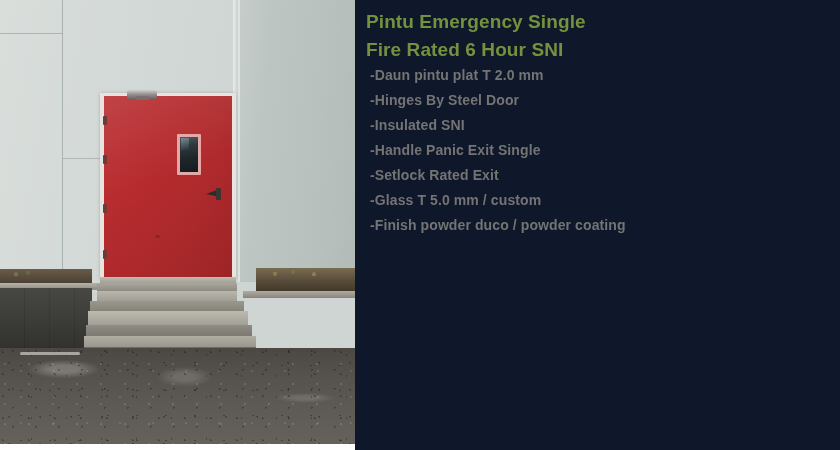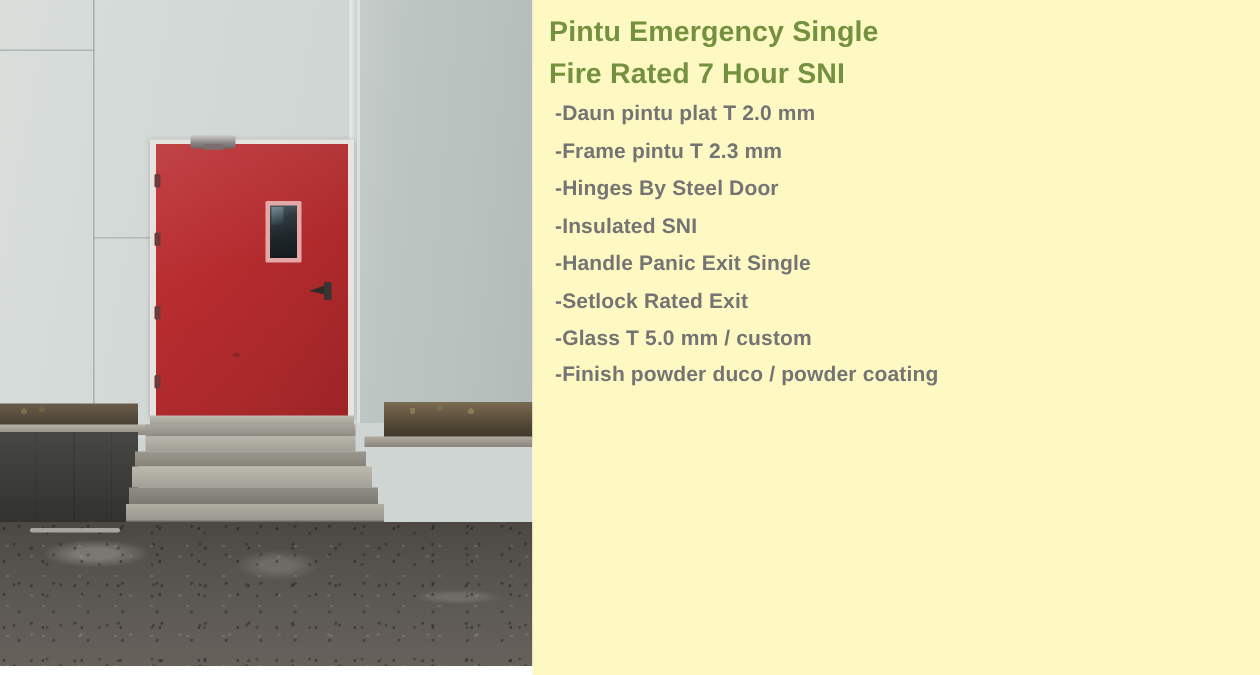--- a/index.html
+++ b/index.html
@@ -204,21 +204,21 @@
     opacity:.9;
   }
   .ground-debris{
     position:absolute;left:20px;top:352px;width:60px;height:3px;
     background:#cfcdc6;opacity:.7;border-radius:2px;
   }
 
   
   .panel{
     position:absolute;left:355px;top:0;width:485px;height:450px;
-    background:#fef9c3;
+    background:#0f172a;
     padding:8px 0 0 6px;
     box-sizing:border-box;
   }
   .title-line{
     font-size:19px;font-weight:bold;line-height:1.45;
     color:#74913f;letter-spacing:.1px;white-space:nowrap;
     padding-left:5px;
   }
   .spec-heading{
     font-size:19px;font-weight:normal;line-height:1.65;
@@ -292,26 +292,25 @@
       <div class="ground"></div>
       <div class="ground-speckle"></div>
       <div class="ground-debris"></div>
 
     </div>
   </div>
 
   <div class="panel">
 
     <div class="title-line">Pintu Emergency Single</div>
-    <div class="title-line">Fire Rated 7 Hour SNI</div>
+    <div class="title-line">Fire Rated 6 Hour SNI</div>
 
 
     <ul class="spec-list">
       <li class="spec-item">-Daun pintu plat T 2.0 mm</li>
-      <li class="spec-item">-Frame pintu T 2.3 mm</li>
       <li class="spec-item">-Hinges By Steel Door</li>
       <li class="spec-item">-Insulated SNI</li>
       <li class="spec-item">-Handle Panic Exit Single</li>
       <li class="spec-item">-Setlock Rated Exit</li>
       <li class="spec-item">-Glass T 5.0 mm / custom</li>
       <li class="spec-item">-Finish powder duco / powder coating</li>
     </ul>
 
   </div>
 

